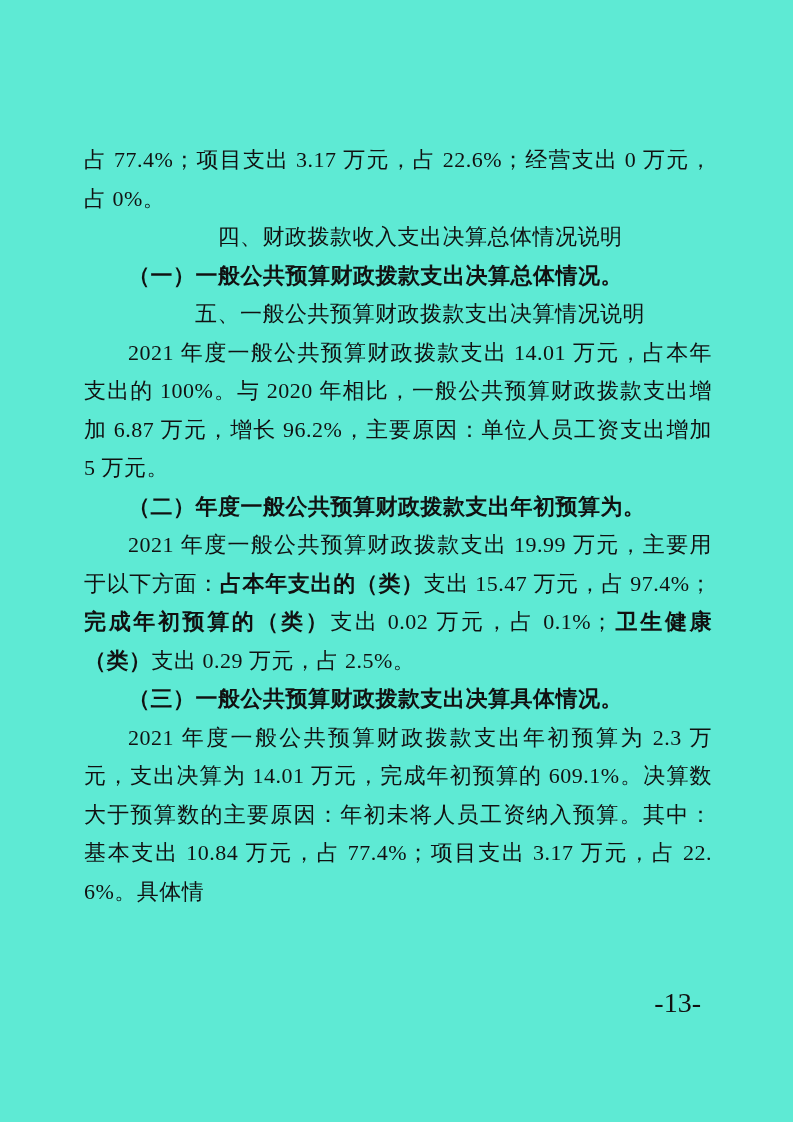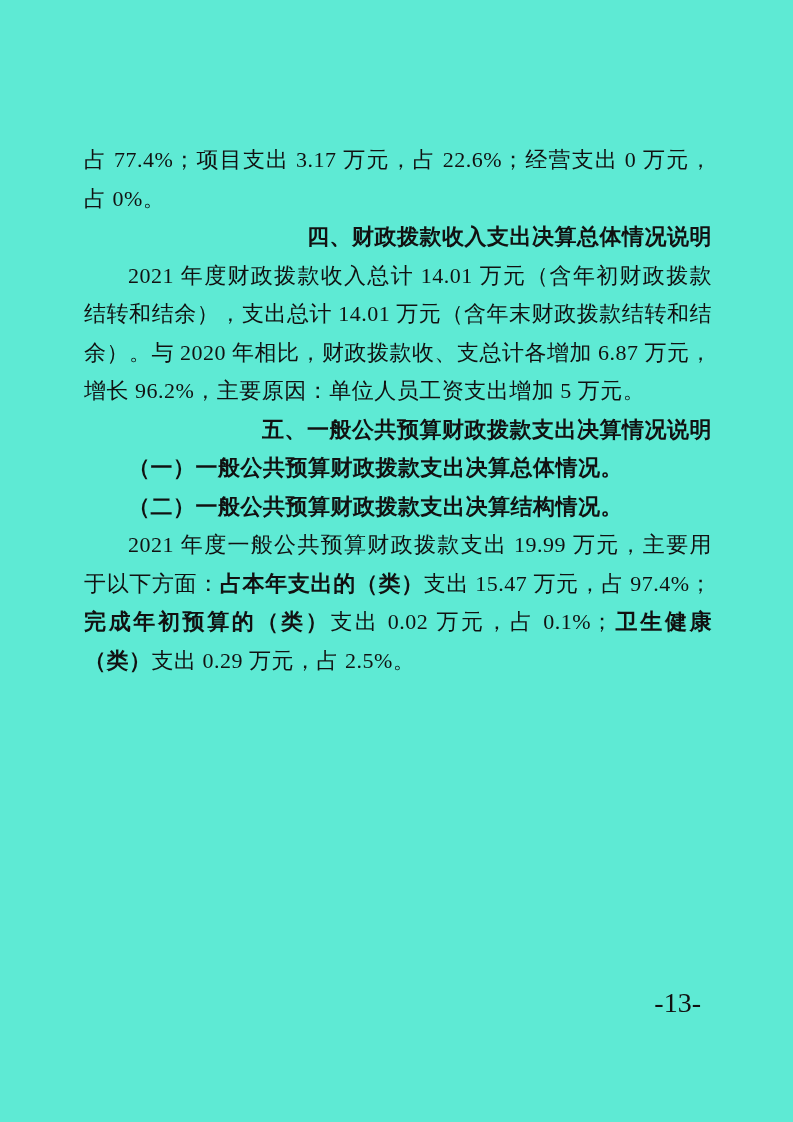--- a/index.html
+++ b/index.html
@@ -33,23 +33,23 @@
     font-weight: 400;
   }
   .body {
     text-indent: 2em;
   }
   .body-continuation {
     text-indent: 0;
   }
   .heading-1 {
     font-family: "Liberation Sans", "DejaVu Sans", sans-serif;
-    font-weight: 700;
+    font-weight: 400;
     text-indent: 2em;
-    text-align: right;
+    text-align: center;
   }
   .heading-2 {
     font-family: "Liberation Serif", "DejaVu Serif", serif;
     font-weight: 700;
     text-indent: 2em;
     text-align: left;
   }
   .bold-seg {
     font-weight: 700;
   }
@@ -62,20 +62,22 @@
     color: #111111;
   }
 </style>
 </head>
 <body>
 
 <div class="page">
   <div class="content" id="doc-content">
       <div class="block body-continuation"><span>占 77.4%；项目支出 3.17 万元，占 22.6%；经营支出 0 万元，占 0%。</span></div>
       <div class="block heading-1"><span>四、财政拨款收入支出决算总体情况说明</span></div>
-      <div class="block body"><span>2021 年度财政拨款收入总计 14.01 万元（含年初财政拨款结转和结余），支出总计 14.01 万元（含年末财政拨款结转和结余）。与 2020 年相比，财政拨款收、支总计各增加 6.87 万元，增长 96.2%，主要原因：单位人员工资支出增加 5 万元。</span></div>
+      <div class="block heading-2"><span>（一）一般公共预算财政拨款支出决算总体情况。</span></div>
       <div class="block heading-1"><span>五、一般公共预算财政拨款支出决算情况说明</span></div>
-      <div class="block heading-2"><span>（一）一般公共预算财政拨款支出决算总体情况。</span></div>
-      <div class="block heading-2"><span>（二）一般公共预算财政拨款支出决算结构情况。</span></div>
+      <div class="block body"><span>2021 年度一般公共预算财政拨款支出 14.01 万元，占本年支出的 100%。与 2020 年相比，一般公共预算财政拨款支出增加 6.87 万元，增长 96.2%，主要原因：单位人员工资支出增加 5 万元。</span></div>
+      <div class="block heading-2"><span>（二）年度一般公共预算财政拨款支出年初预算为。</span></div>
       <div class="block body"><span>2021 年度一般公共预算财政拨款支出 19.99 万元，主要用于以下方面：</span><span class="bold-seg">占本年支出的（类）</span><span>支出 15.47 万元，占 97.4%；</span><span class="bold-seg">完成年初预算的（类）</span><span>支出 0.02 万元，占 0.1%；</span><span class="bold-seg">卫生健康（类）</span><span>支出 0.29 万元，占 2.5%。</span></div>
+      <div class="block heading-2"><span>（三）一般公共预算财政拨款支出决算具体情况。</span></div>
+      <div class="block body"><span>2021 年度一般公共预算财政拨款支出年初预算为 2.3 万元，支出决算为 14.01 万元，完成年初预算的 609.1%。决算数大于预算数的主要原因：年初未将人员工资纳入预算。其中：基本支出 10.84 万元，占 77.4%；项目支出 3.17 万元，占 22.6%。具体情</span></div>
     </div>
   <div class="page-number">-13-</div>
 </div>
 
 </body></html>

